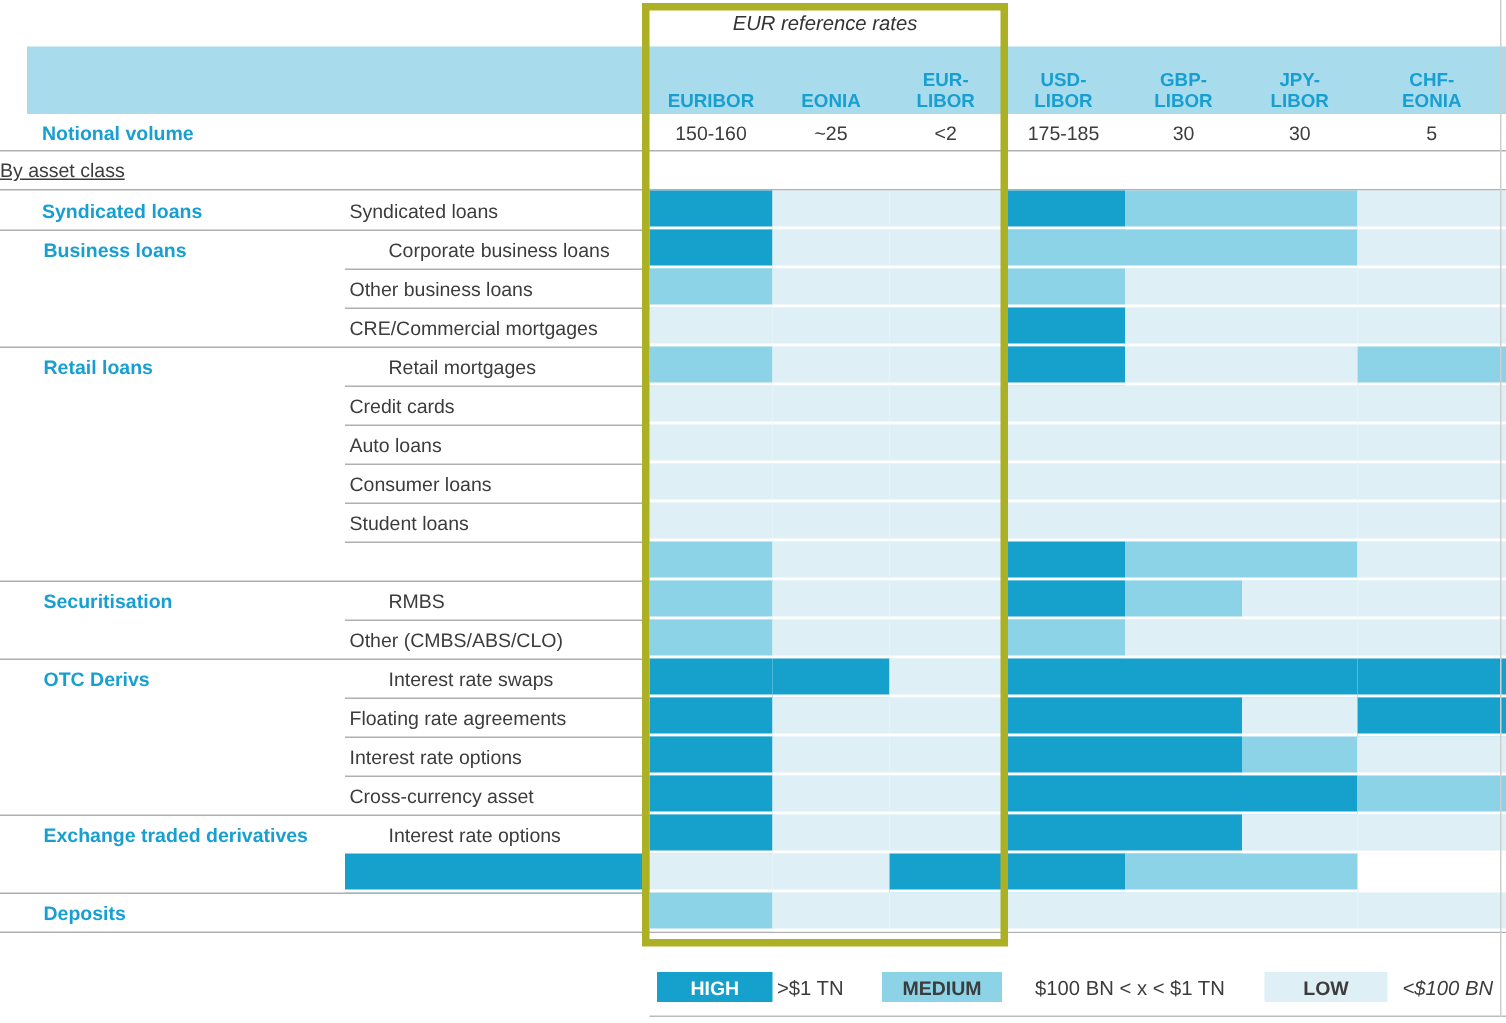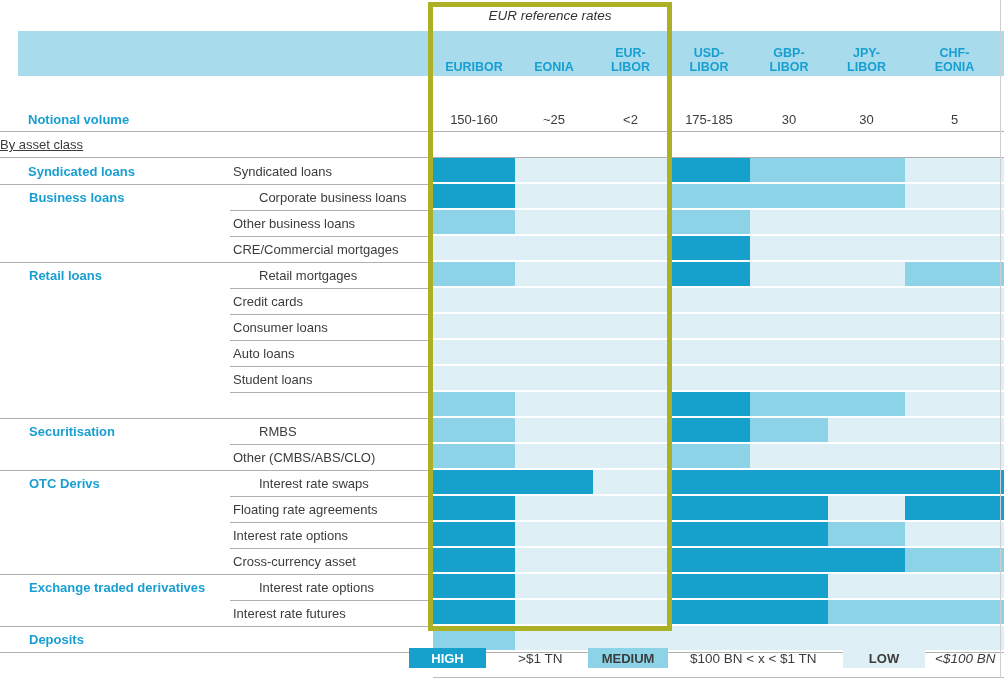--- a/index.html
+++ b/index.html
@@ -11,21 +11,21 @@
 
   .header-band{position:absolute;left:18px;top:31px;width:986px;height:45px;
                background:var(--header-band);display:grid;
                grid-template-columns:415px 82px 78px 75px 82px 78px 77px 99px;}
   .hb-cell{display:flex;align-items:flex-end;justify-content:center;padding-bottom:2px;
            font-weight:bold;font-size:12.5px;color:var(--accent-text);
            white-space:pre-line;text-align:center;line-height:1.12;}
 
   .table{position:absolute;left:0;top:76px;width:1004px;}
   .row{display:grid;grid-template-columns:230px 203px 82px 78px 75px 82px 78px 77px 99px;}
-  .row-notional{height:24px;border-bottom:1px solid var(--separator);margin-top:31px;}
+  .row-notional{height:24px;border-bottom:1px solid var(--separator);}
   .row-byasset{height:25px;border-bottom:1px solid var(--separator);}
   .label-cat{grid-column:1;display:flex;align-items:center;padding-left:28px;
              font-weight:bold;font-size:13px;color:var(--accent-text);box-sizing:border-box;}
   .span2{grid-column:1 / span 2;}
   .label-plain{display:flex;align-items:center;font-size:13px;color:var(--body-text);text-decoration:underline;}
   .label-sub{grid-column:2;display:flex;align-items:center;padding-left:3px;
              font-size:13px;color:var(--body-text);box-sizing:border-box;}
   .val{display:flex;align-items:center;justify-content:center;font-size:13px;color:var(--body-text);}
 
   .data-row{height:26px;}
@@ -37,21 +37,21 @@
   .sep-sub .label-sub{border-top:1px solid var(--separator);}
   .grid-bottom{height:0;border-top:1px solid var(--separator);}
 
   .eur-box{position:absolute;left:428px;top:2px;width:244px;height:629px;
            border:5px solid var(--box-border);box-sizing:border-box;z-index:5;pointer-events:none;}
 
   .legend-chip{position:absolute;top:648px;height:20px;display:flex;align-items:center;
                justify-content:center;font-weight:bold;font-size:13px;z-index:6;}
   .legend-desc{position:absolute;top:648px;height:20px;display:flex;align-items:center;
                font-size:13.5px;color:var(--body-text);z-index:6;}
-  .lc-high{left:409px;width:77px;background:var(--high);color:#fff;}
+  .lc-high{left:438px;width:77px;background:var(--high);color:#fff;}
   .ld-high{left:518px;}
   .lc-medium{left:588px;width:80px;background:var(--medium);color:var(--body-text);}
   .ld-medium{left:690px;}
   .lc-low{left:843px;width:82px;background:var(--low);color:var(--body-text);}
   .ld-low{left:935px;font-style:italic;}
 
   .legend-underline{position:absolute;left:433px;top:677px;width:571px;height:1px;background:#bdbdbd;}
   .right-edge{position:absolute;left:1000px;top:0;width:1px;height:678px;background:#cfcfcf;}
 </style>
 </head>
@@ -155,32 +155,32 @@
           <div class="cell lvl-low"></div>
           <div class="cell lvl-low"></div>
           <div class="cell lvl-low"></div>
           <div class="cell lvl-low"></div>
           <div class="cell lvl-low"></div>
           <div class="cell lvl-low"></div>
           <div class="cell lvl-low"></div>
         </div>
         <div class="row data-row sep-sub">
           <div class="label-cat"></div>
+          <div class="label-sub">Auto loans</div>
+          <div class="cell lvl-low"></div>
+          <div class="cell lvl-low"></div>
+          <div class="cell lvl-low"></div>
+          <div class="cell lvl-low"></div>
+          <div class="cell lvl-low"></div>
+          <div class="cell lvl-low"></div>
+          <div class="cell lvl-low"></div>
+        </div>
+        <div class="row data-row sep-sub">
+          <div class="label-cat"></div>
           <div class="label-sub">Consumer loans</div>
-          <div class="cell lvl-low"></div>
-          <div class="cell lvl-low"></div>
-          <div class="cell lvl-low"></div>
-          <div class="cell lvl-low"></div>
-          <div class="cell lvl-low"></div>
-          <div class="cell lvl-low"></div>
-          <div class="cell lvl-low"></div>
-        </div>
-        <div class="row data-row sep-sub">
-          <div class="label-cat"></div>
-          <div class="label-sub">Auto loans</div>
           <div class="cell lvl-low"></div>
           <div class="cell lvl-low"></div>
           <div class="cell lvl-low"></div>
           <div class="cell lvl-low"></div>
           <div class="cell lvl-low"></div>
           <div class="cell lvl-low"></div>
           <div class="cell lvl-low"></div>
         </div>
         <div class="row data-row sep-sub">
           <div class="label-cat"></div>
@@ -275,21 +275,20 @@
           <div class="cell lvl-high"></div>
           <div class="cell lvl-low"></div>
           <div class="cell lvl-low"></div>
           <div class="cell lvl-high"></div>
           <div class="cell lvl-high"></div>
           <div class="cell lvl-low"></div>
           <div class="cell lvl-low"></div>
         </div>
         <div class="row data-row sep-sub">
           <div class="label-cat"></div>
-          <div class="label-sub">Interest rate futures</div>
           <div class="cell lvl-high"></div>
           <div class="cell lvl-low"></div>
           <div class="cell lvl-low"></div>
           <div class="cell lvl-high"></div>
           <div class="cell lvl-high"></div>
           <div class="cell lvl-medium"></div>
           <div class="cell lvl-medium"></div>
         </div>
         <div class="row data-row sep-group">
           <div class="label-cat">Deposits</div>

